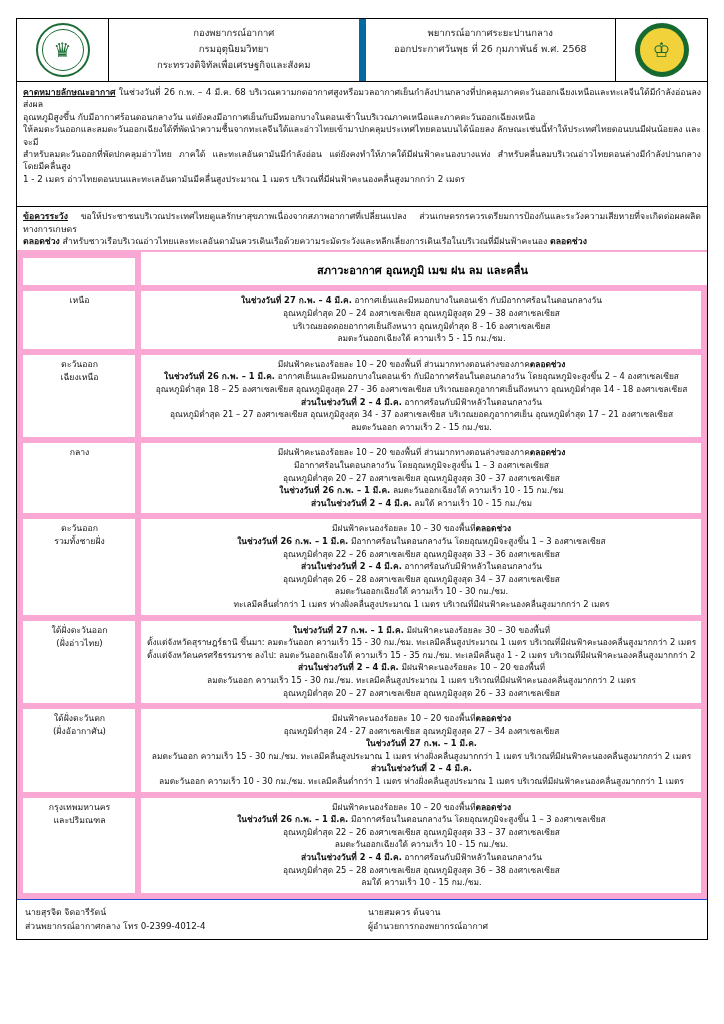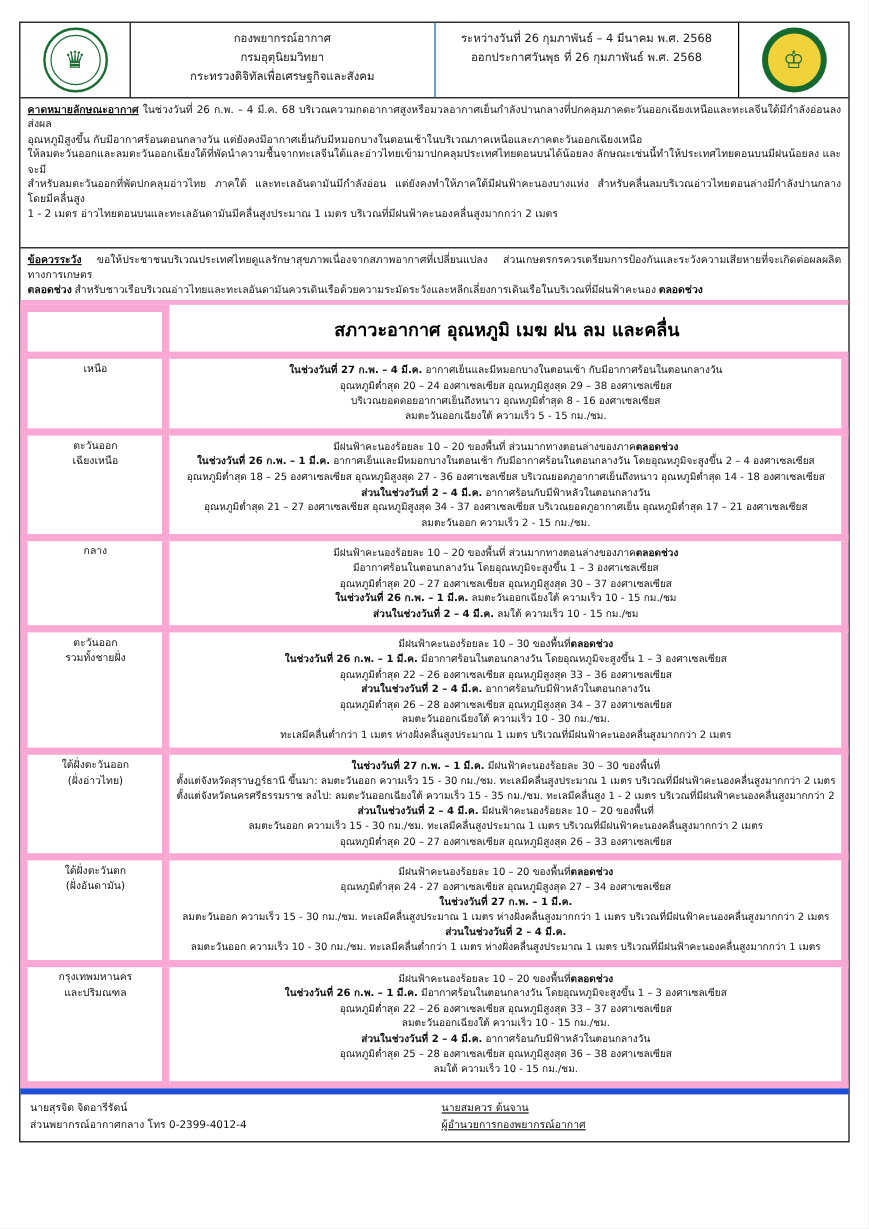--- a/index.html
+++ b/index.html
@@ -39,21 +39,21 @@
     box-sizing: border-box;
   }
   .hdr-logo.left { border-right: 1px solid #000; }
   .hdr-logo.right { border-left: 1px solid #000; }
   .hdr-col {
     flex: 1;
     text-align: center;
     padding: 6px 4px 7px 4px;
     box-sizing: border-box;
   }
-  .hdr-col.mid { border-right: 1px solid #0369a1; }
+  .hdr-col.mid { border-right: 7px solid #0369a1; }
   .hdr-line {
     font-size: 9.5px;
     line-height: 16px;
     color: #1a1a1a;
     white-space: nowrap;
   }
   
   .logo-a, .logo-b {
     width: 54px; height: 54px;
     border-radius: 50%;
@@ -89,22 +89,21 @@
   }
   .intro p {
     margin: 0;
     font-size: 8.7px;
     line-height: 12.4px;
     color: #111;
     text-align: justify;
   }
   .warn {
     padding: 3px 6px 3px 6px;
-    border-bottom: 4px solid #f9a8d4;
-    font-family: Liberation Serif, serif;
+    border-bottom: 2px solid #f9a8d4;
   }
   .warn p {
     margin: 0;
     font-size: 8.7px;
     line-height: 12.4px;
     color: #111;
     text-align: justify;
   }
   b { font-weight: bold; }
   .u { text-decoration: underline; font-weight: bold; }
@@ -115,21 +114,21 @@
     table-layout: fixed;
   }
   table.fc td, table.fc th {
     border: 6px solid #f9a8d4;
     vertical-align: top;
     padding: 3px 5px 4px 6px;
     box-sizing: border-box;
   }
   table.fc th.colhead {
     text-align: center;
-    font-size: 15px;
+    font-size: 11px;
     font-weight: bold;
     padding: 6px 4px 6px 4px;
     border-top: none;
     border-right: none;
   }
   th.blank {
     border-top: none;
     border-left: none;
   }
   td.region {
@@ -155,21 +154,21 @@
     border-top: none;
   }
   .sig .half {
     flex: 1;
     padding: 5px 8px 6px 8px;
     font-size: 8.7px;
     line-height: 14px;
     color: #111;
     box-sizing: border-box;
   }
-  .sig .half.right { text-align: left; padding-left: 4px; text-decoration: underline; }
+  .sig .half.right { text-align: left; padding-left: 4px; }
   .sig-row { white-space: nowrap; }
   .note {
     font-size: 7.6px;
     line-height: 12px;
     color: #111;
     padding: 5px 2px 0 2px;
     white-space: nowrap;
   }
 </style>
 </head>
@@ -183,21 +182,21 @@
         <div class="logo-a">
           <div class="inner">♛</div>
         </div>
       </div>
       <div class="hdr-col mid">
         <div class="hdr-line">กองพยากรณ์อากาศ</div>
         <div class="hdr-line">กรมอุตุนิยมวิทยา</div>
         <div class="hdr-line">กระทรวงดิจิทัลเพื่อเศรษฐกิจและสังคม</div>
       </div>
       <div class="hdr-col">
-        <div class="hdr-line">ระหว่างวันที่ 26 กุมภาพันธ์ – 4 มีนาคม พ.ศ. 2568</div>
+        <div class="hdr-line">พยากรณ์อากาศระยะปานกลาง</div>
         <div class="hdr-line">ออกประกาศวันพุธ ที่ 26 กุมภาพันธ์ พ.ศ. 2568</div>
       </div>
       <div class="hdr-logo right">
         <div class="logo-b">
           <div class="inner">♔</div>
         </div>
       </div>
     </div>
 
     <div class="intro">
@@ -283,21 +282,21 @@
               <div><span>ตั้งแต่จังหวัดสุราษฎร์ธานี ขึ้นมา: ลมตะวันออก ความเร็ว 15 - 30 กม./ชม. ทะเลมีคลื่นสูงประมาณ 1 เมตร บริเวณที่มีฝนฟ้าคะนองคลื่นสูงมากกว่า 2 เมตร</span></div>
               <div><span>ตั้งแต่จังหวัดนครศรีธรรมราช ลงไป: ลมตะวันออกเฉียงใต้ ความเร็ว 15 - 35 กม./ชม. ทะเลมีคลื่นสูง 1 - 2 เมตร บริเวณที่มีฝนฟ้าคะนองคลื่นสูงมากกว่า 2 เมตร</span></div>
               <div><b>ส่วนในช่วงวันที่ 2 – 4 มี.ค.</b><span> มีฝนฟ้าคะนองร้อยละ 10 – 20 ของพื้นที่</span></div>
               <div><span>ลมตะวันออก ความเร็ว 15 - 30 กม./ชม. ทะเลมีคลื่นสูงประมาณ 1 เมตร บริเวณที่มีฝนฟ้าคะนองคลื่นสูงมากกว่า 2 เมตร</span></div>
               <div><span>อุณหภูมิต่ำสุด 20 – 27 องศาเซลเซียส อุณหภูมิสูงสุด 26 – 33 องศาเซลเซียส</span></div>
             </td>
           </tr>
           <tr>
             <td class="region">
               <div>ใต้ฝั่งตะวันตก</div>
-              <div>(ฝั่งอันดามัน)</div>
+              <div>(ฝั่งอัอากาศัน)</div>
             </td>
             <td class="detail">
               <div><span>มีฝนฟ้าคะนองร้อยละ 10 – 20 ของพื้นที่</span><b>ตลอดช่วง</b></div>
               <div><span>อุณหภูมิต่ำสุด 24 - 27 องศาเซลเซียส อุณหภูมิสูงสุด 27 – 34 องศาเซลเซียส</span></div>
               <div><b>ในช่วงวันที่ 27 ก.พ. – 1 มี.ค.</b></div>
               <div><span>ลมตะวันออก ความเร็ว 15 - 30 กม./ชม. ทะเลมีคลื่นสูงประมาณ 1 เมตร ห่างฝั่งคลื่นสูงมากกว่า 1 เมตร บริเวณที่มีฝนฟ้าคะนองคลื่นสูงมากกว่า 2 เมตร</span></div>
               <div><b>ส่วนในช่วงวันที่ 2 – 4 มี.ค.</b></div>
               <div><span>ลมตะวันออก ความเร็ว 10 - 30 กม./ชม. ทะเลมีคลื่นต่ำกว่า 1 เมตร ห่างฝั่งคลื่นสูงประมาณ 1 เมตร บริเวณที่มีฝนฟ้าคะนองคลื่นสูงมากกว่า 1 เมตร</span></div>
             </td>
           </tr>
@@ -312,21 +311,21 @@
               <div><span>อุณหภูมิต่ำสุด 22 – 26 องศาเซลเซียส อุณหภูมิสูงสุด 33 – 37 องศาเซลเซียส</span></div>
               <div><span>ลมตะวันออกเฉียงใต้ ความเร็ว 10 - 15 กม./ชม.</span></div>
               <div><b>ส่วนในช่วงวันที่ 2 – 4 มี.ค.</b><span> อากาศร้อนกับมีฟ้าหลัวในตอนกลางวัน</span></div>
               <div><span>อุณหภูมิต่ำสุด 25 – 28 องศาเซลเซียส อุณหภูมิสูงสุด 36 – 38 องศาเซลเซียส</span></div>
               <div><span>ลมใต้ ความเร็ว 10 - 15 กม./ชม.</span></div>
             </td>
           </tr>
         </tbody>
     </table>
 
-    <div class="sig" style="border-top:5px solid #1d4ed8;align-items:flex-end;">
+    <div class="sig" style="border-top:1px solid #1d4ed8;align-items:flex-end;">
       <div class="half">
         <div class="sig-row">นายสุรจิต จิตอารีรัตน์</div>
         <div class="sig-row">ส่วนพยากรณ์อากาศกลาง โทร  0-2399-4012-4</div>
       </div>
       <div class="half right">
         <div class="sig-row">นายสมควร ต้นจาน</div>
         <div class="sig-row">ผู้อำนวยการกองพยากรณ์อากาศ</div>
       </div>
     </div>
 

